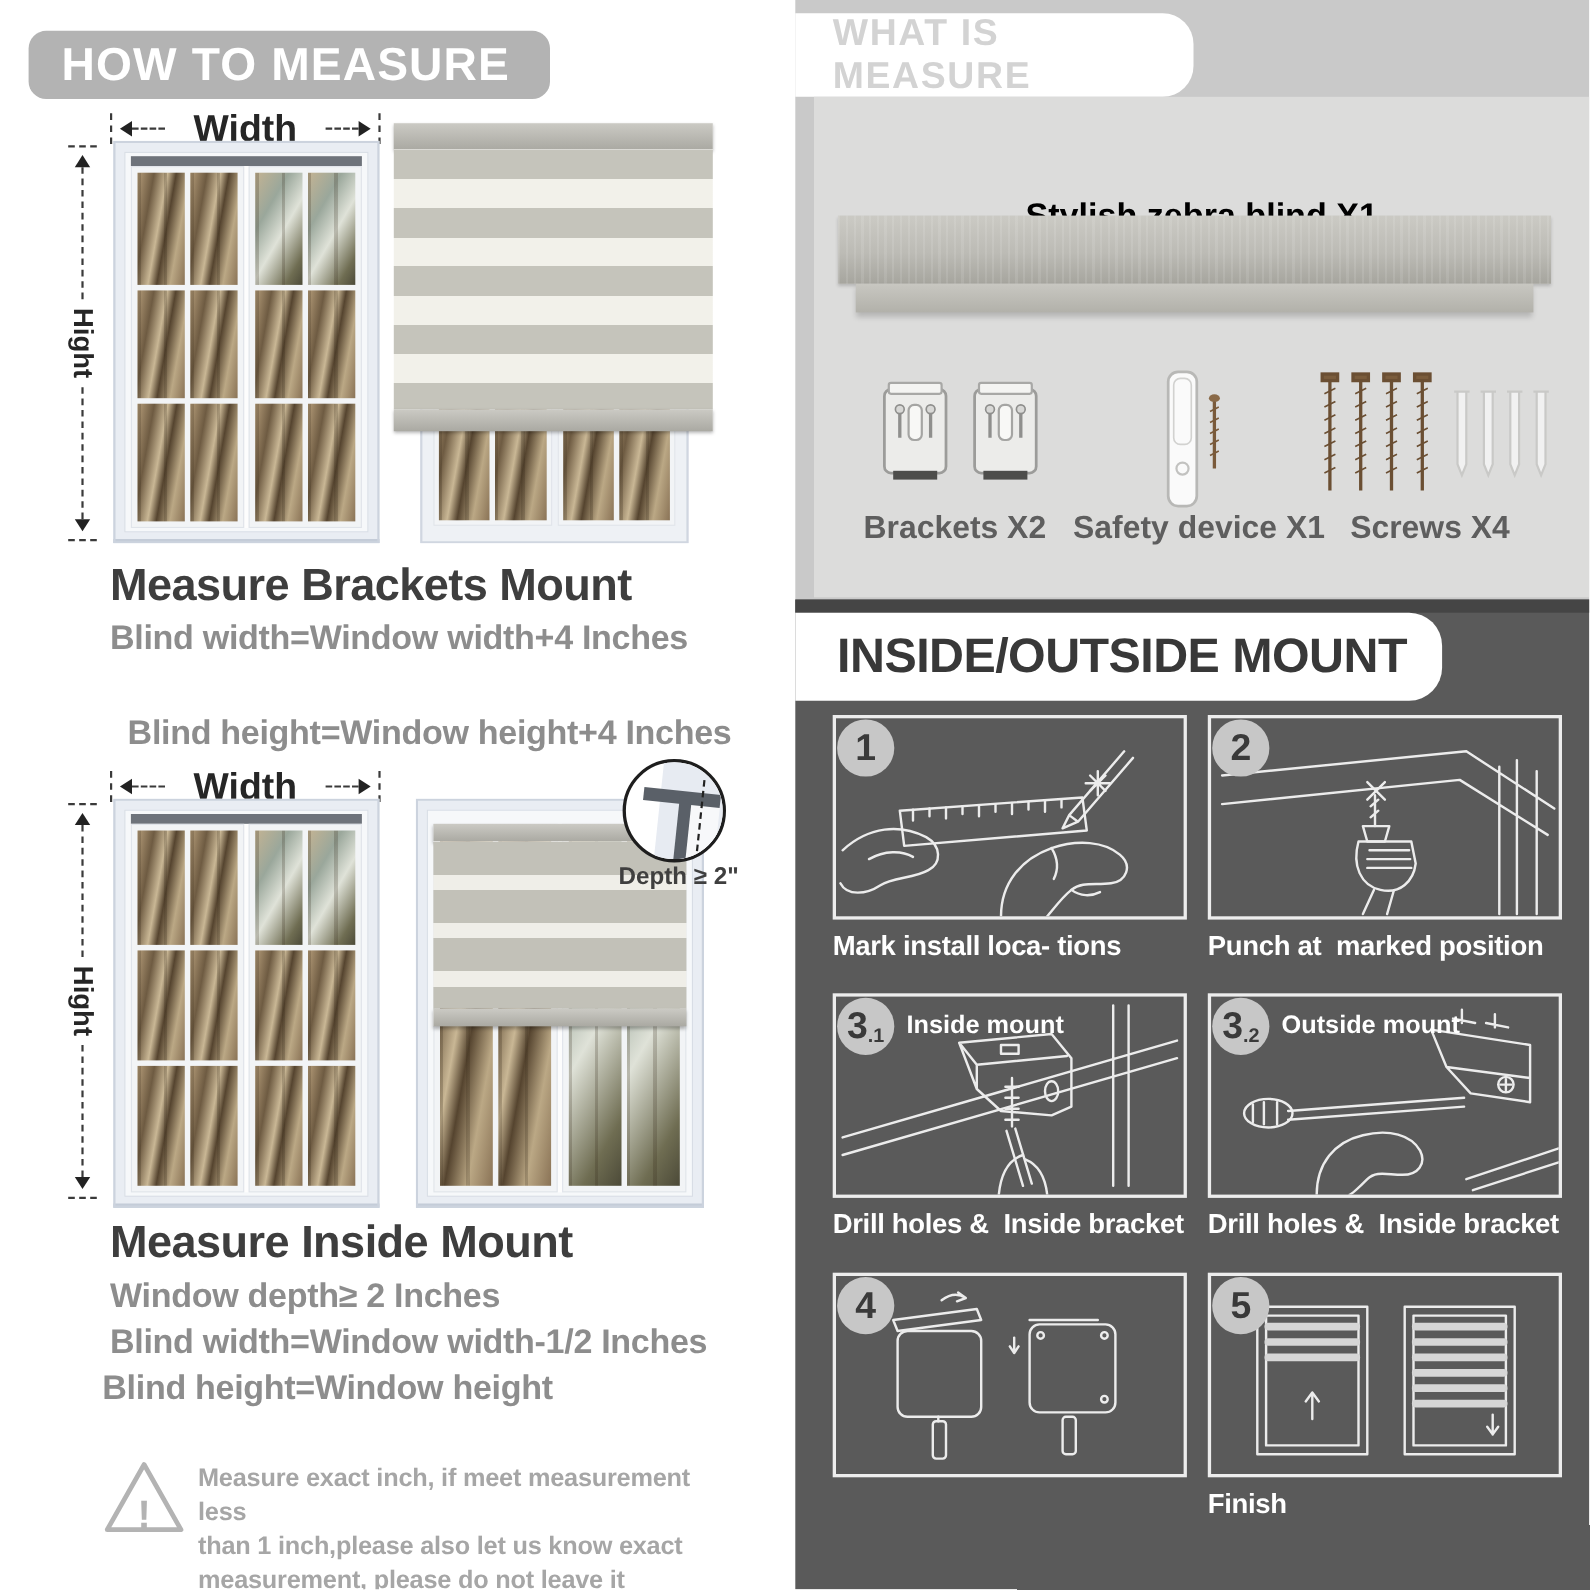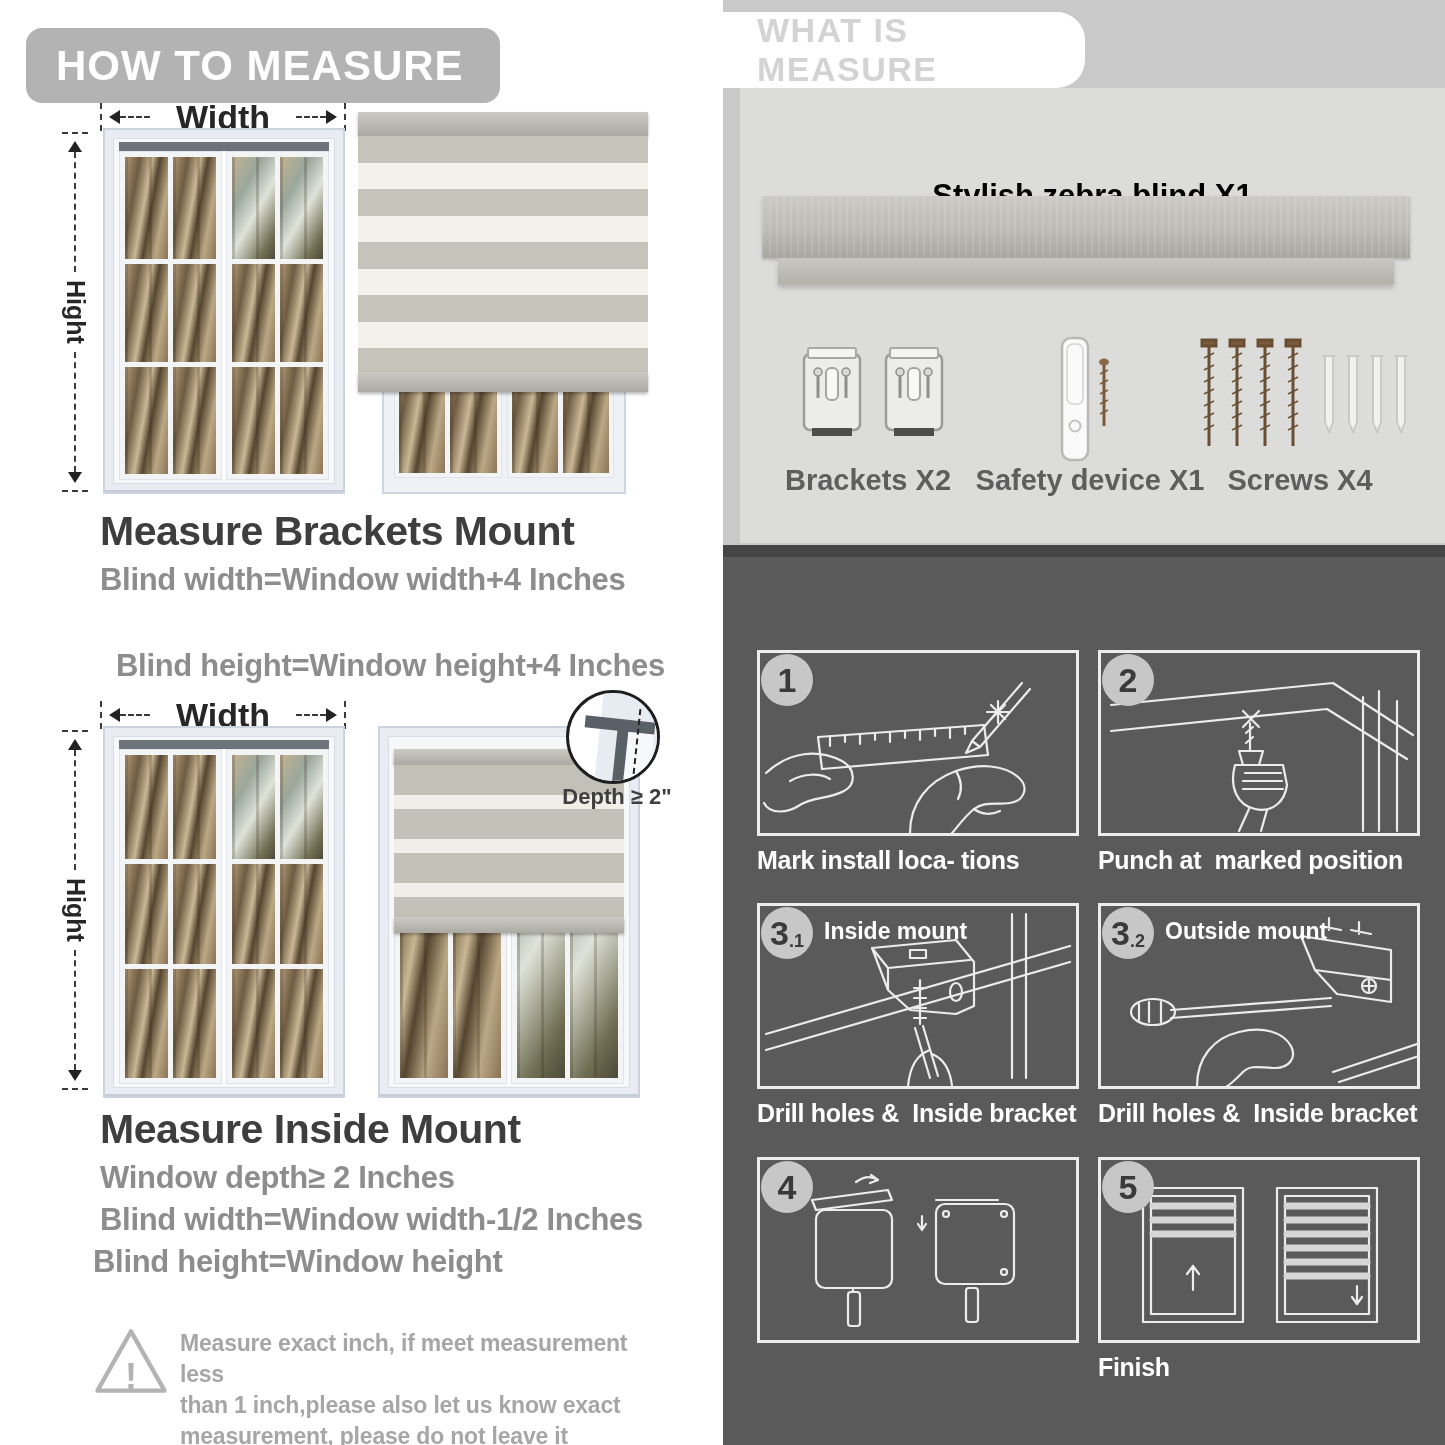--- a/index.html
+++ b/index.html
@@ -1,20 +1,20 @@
 <!DOCTYPE html>
 <html><head>
 <meta charset="utf-8">
 <style>
   html,body{margin:0;padding:0;background:#ffffff;font-family:"Liberation Sans",sans-serif;}
   #canvas{position:relative;width:1445px;height:1445px;background:#ffffff;overflow:hidden;}
   .abs{position:absolute;}
 
   
-  .chip-gray{position:absolute;left:26px;top:28px;width:474px;height:75px;background:#b3b3b3;
+  .chip-gray{position:absolute;left:26px;top:28px;width:474px;height:62px;background:#b3b3b3;
     border-radius:16px;display:flex;align-items:center;padding-left:30px;box-sizing:border-box;}
   .chip-gray span{color:#ffffff;font-size:42px;font-weight:bold;letter-spacing:1px;}
   .lheading{position:absolute;font-size:41px;font-weight:bold;color:#3e3e3e;letter-spacing:-0.5px;}
   .formula{position:absolute;font-size:31px;font-weight:bold;color:#8d8d8d;letter-spacing:-0.3px;}
 
   
   .hmeasure{position:absolute;display:flex;align-items:center;height:30px;}
   .hmeasure .endbar{height:28px;border-left:2px dashed #3a3a3a;}
   .hmeasure .seg{flex:1;height:0;border-top:2px dashed #3a3a3a;}
   .ah{width:0;height:0;border:7px solid transparent;}
@@ -323,20 +323,23 @@
       <path d="M78 6 h14 M81 6 v66 l4 10 l4 -10 v-66"></path>
     </g>
   </svg>
 
   <div class="inc-label" style="left:868px;">Brackets X2</div>
   <div class="inc-label" style="left:1090px;">Safety device X1</div>
   <div class="inc-label" style="left:1300px;">Screws X4</div>
 
   <div class="dark"></div>
   <div class="dark-strip"></div>
+  <div class="chip-white2">
+    <span>INSIDE/OUTSIDE MOUNT</span>
+  </div>
 
   <div class="step" style="left:757px;top:650px;">
     <svg class="art" viewBox="0 0 316 180">
       <path d="M58 84 L224 72 L228 102 L62 116 Z"></path>
       <path d="M70 83 v10 M85 82 v7 M100 81 v10 M115 80 v7 M130 79 v10 M145 78 v7 M160 77 v10 M175 76 v7 M190 75 v10 M205 74 v7"></path>
       <path d="M231 52 l14 14 M245 52 l-14 14 M238 48 v22 M227 59 h22"></path>
       <path d="M6 120 C30 98 58 96 82 108 C96 116 96 132 84 138 C70 146 52 144 40 152 C28 160 10 162 4 150"></path>
       <path d="M30 128 C44 120 60 120 70 126"></path>
       <path d="M262 30 L212 88 M270 36 L220 94 M212 88 L206 100 L220 94 Z"></path>
       <path d="M150 180 C150 150 168 128 196 118 C220 110 244 112 258 124 C270 134 264 148 250 150 C236 152 224 148 214 156 C204 164 196 176 192 180"></path>

